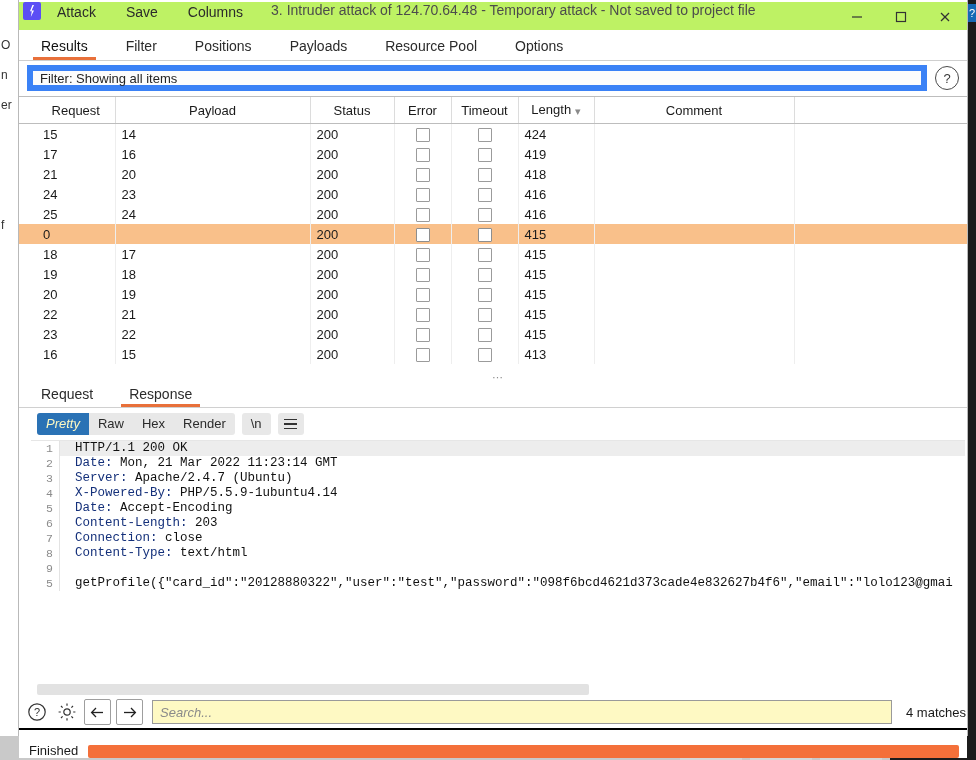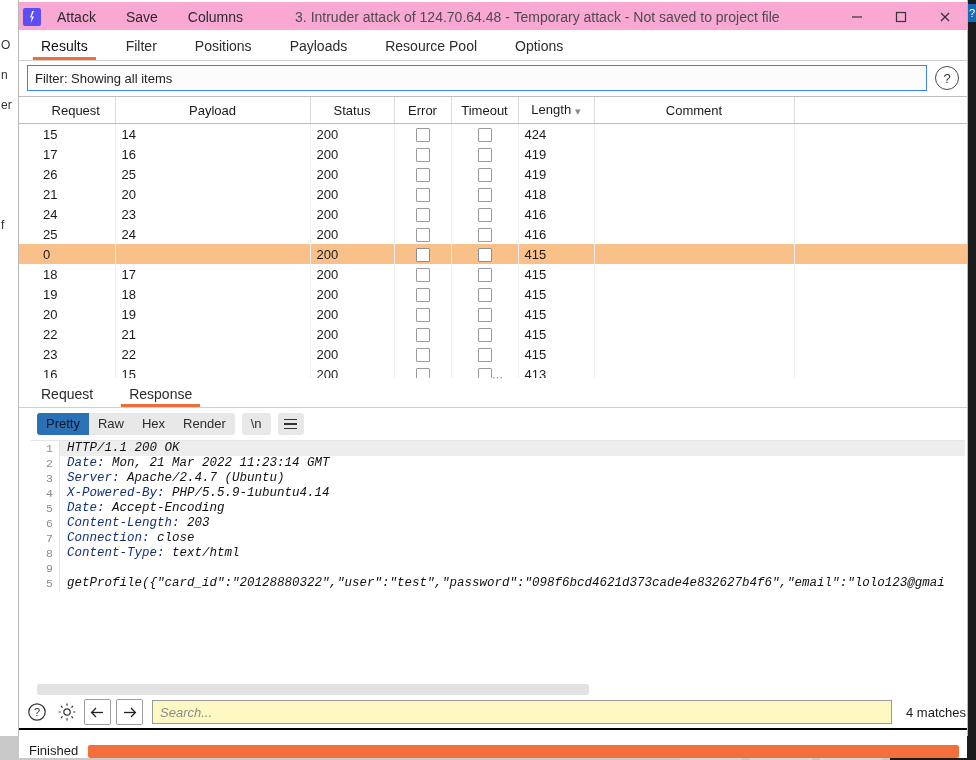--- a/index.html
+++ b/index.html
@@ -37,38 +37,38 @@
   .taskbar .tb4{position:absolute;left:890px;top:0;width:86px;height:24px;background:#1c1c1c;}
 
   
   .win{
     position:absolute;left:18px;top:0;width:950px;height:736px;
     background:#fff;border:1px solid #b9b9b9;border-top:none;box-sizing:border-box;
   }
   
   .titlebar{
     position:absolute;left:0;top:2px;width:948px;height:30px;
-    background:#f9a8d4;border-bottom:1px solid #e2e2e2;
-    display:flex;align-items:center;
+    background:#bef264;border-bottom:1px solid #e2e2e2;
+    display:flex;
   }
   .logo{
     width:18px;height:18px;margin-left:4px;margin-right:14px;
     background:#5c4ef5;border-radius:2px;position:relative;flex:none;
   }
   .logo::after{
     content:"";position:absolute;left:7px;top:3px;width:4px;height:12px;
     background:#fff;
     clip-path:polygon(60% 0,100% 0,40% 45%,100% 45%,20% 100%,45% 52%,0 52%);
   }
   .menu{
     font-size:14px;color:#2b2b2b;margin-right:26px;cursor:default;
     padding:2px 2px;
   }
   .wtitle{
-    font-size:14px;color:#4c4c4c;margin-left:24px;white-space:nowrap;
+    font-size:14px;color:#4c4c4c;white-space:nowrap;
   }
   .wbtns{margin-left:auto;display:flex;align-items:center;height:30px;}
   .wbtn{
     width:44px;height:30px;display:flex;align-items:center;justify-content:center;
     font-size:13px;color:#333;
   }
   .wbtn svg{display:block;}
 
   
   .tabs{
@@ -85,21 +85,21 @@
     content:"";position:absolute;left:8px;right:8px;bottom:0;height:3px;background:#e8703a;
   }
 
   
   .filterrow{
     position:absolute;left:0;top:61px;width:948px;height:34px;background:#fff;
     display:flex;align-items:center;
   }
   .filterbox{
     margin-left:8px;height:26px;flex:1;
-    border:1px solid #3b82f6;background:#fcfcfc;
+    border:6px solid #3b82f6;background:#fcfcfc;
     display:flex;align-items:center;padding-left:7px;
     font-size:13px;color:#242424;box-sizing:border-box;
   }
   .helpcirc{
     width:22px;height:22px;border-radius:50%;border:1.4px solid #4a4a4a;
     margin:0 8px;display:flex;align-items:center;justify-content:center;
     font-size:13px;color:#3a3a3a;flex:none;
   }
 
   
@@ -149,21 +149,21 @@
     position:absolute;left:0;top:409px;width:948px;height:30px;background:#fff;
     display:flex;align-items:center;
   }
   .modegrp{
     margin-left:18px;display:flex;align-items:center;background:#e8e8e8;border-radius:3px;
     overflow:hidden;height:22px;
   }
   .modebtn{
     padding:0 9px;height:22px;line-height:22px;font-size:13px;color:#2b2b2b;
   }
-  .modebtn.active{background:#2a72b5;color:#0f172a;}
+  .modebtn.active{background:#2a72b5;color:#fef9c3;font-style:italic;}
   .smallbtn{
     margin-left:7px;height:22px;line-height:22px;padding:0 9px;background:#e8e8e8;
     border-radius:3px;font-size:13px;color:#2b2b2b;
   }
   .burger{
     margin-left:7px;width:26px;height:22px;background:#e8e8e8;border-radius:3px;
     display:flex;flex-direction:column;justify-content:center;align-items:center;gap:3px;
   }
   .burger i{display:block;width:13px;height:1.6px;background:#333;}
 
@@ -174,21 +174,21 @@
   }
   .codeline{
     display:flex;height:15px;line-height:15px;
     font-family:"Liberation Mono", monospace;font-size:12.5px;white-space:pre;
   }
   .gut{
     width:22px;min-width:22px;text-align:right;padding-right:6px;
     color:#8c8c8c;background:#fff;border-right:1px solid #e3e3e3;
     font-family:"Liberation Mono", monospace;font-size:11.5px;
   }
-  .ctext{padding-left:7px;color:#111;font-style:italic;}
+  .ctext{padding-left:15px;color:#111;}
   .hk{color:#14307a;}
   .firstline{background:#ededed;}
   .hscroll{
     position:absolute;left:18px;top:684px;width:552px;height:11px;background:#e2e2e2;border-radius:2px;
   }
 
   
   .searchbar{
     position:absolute;left:0;top:696px;width:948px;height:32px;background:#fff;
     display:flex;align-items:center;
@@ -337,31 +337,20 @@
               <td class="num">16</td>
               <td class="num">200</td>
               <td class="cb"><span class="chk"></span></td>
               <td class="cb"><span class="chk"></span></td>
               <td class="num">419</td>
               <td class=""></td>
               <td class=""></td>
             </tr>
             <tr>
               <td style="border-right: none;"></td>
-              <td class="num">26</td>
-              <td class="num">25</td>
-              <td class="num">200</td>
-              <td class="cb"><span class="chk"></span></td>
-              <td class="cb"><span class="chk"></span></td>
-              <td class="num">419</td>
-              <td class=""></td>
-              <td class=""></td>
-            </tr>
-            <tr>
-              <td style="border-right: none;"></td>
               <td class="num">21</td>
               <td class="num">20</td>
               <td class="num">200</td>
               <td class="cb"><span class="chk"></span></td>
               <td class="cb"><span class="chk"></span></td>
               <td class="num">418</td>
               <td class=""></td>
               <td class=""></td>
             </tr>
             <tr>

